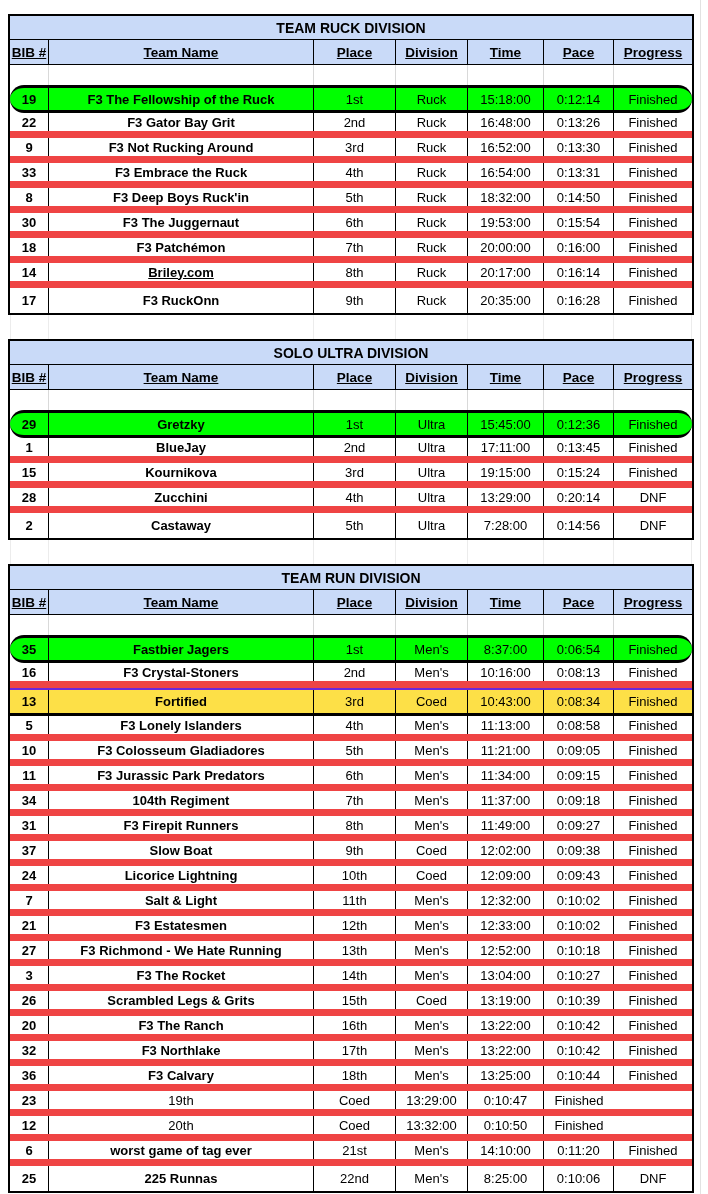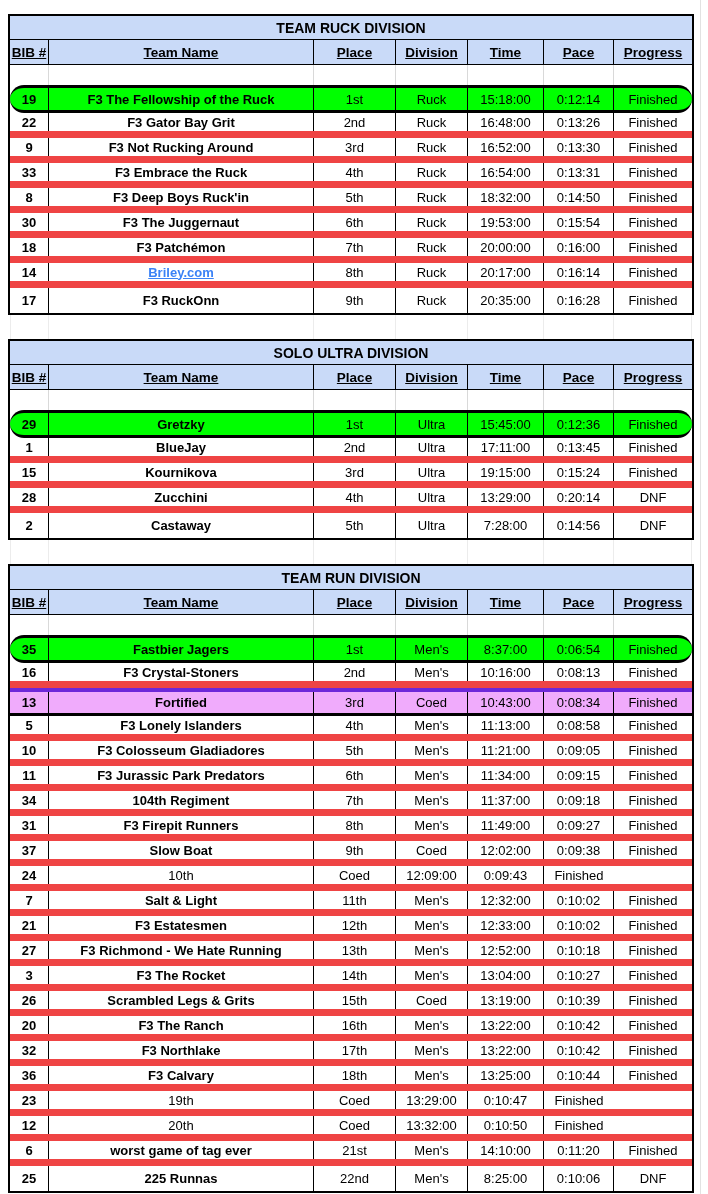--- a/index.html
+++ b/index.html
@@ -57,29 +57,29 @@
   }
   .rows .row:last-child { border-bottom: none; }
   .rows .row.hl-green {
     background: #00ff00;
     height: 28px;
     border-top: 3px solid #000;
     border-bottom: 3px solid #000;
     border-radius: 14px;
   }
   .rows .row.hl-pink {
-    background: #f0abfc;
+    background: #fde047;
     height: 28px;
-    border-top: 4px solid #6d28d9;
+    border-top: 2px solid #6d28d9;
     border-bottom: 3px solid #000;
   }
   .gap { height: 24px; width: 682px; margin-left: 2px; }
   .gap .gcell { border-right: 1px solid #ececec; height: 100%; }
   .gap .gcell:first-child { border-left: 1px solid #ececec; }
-  a.team-link { color: #3b82f6; font-weight: bold; text-decoration: underline; cursor: pointer; }
+  a.team-link { color: #000000; font-weight: bold; text-decoration: underline; cursor: pointer; }
 </style>
 </head>
 <body>
 
 <div class="vgridline"></div>
 
 <div class="sheet">
 
   <section class="division-table">
     <div class="title-row">
@@ -380,20 +380,21 @@
           <div class="cell c-bold">37</div>
           <div class="cell c-bold">Slow Boat</div>
           <div class="cell">9th</div>
           <div class="cell">Coed</div>
           <div class="cell">12:02:00</div>
           <div class="cell">0:09:38</div>
           <div class="cell">Finished</div>
         </div>
         <div class="grid-row row">
           <div class="cell c-bold">24</div>
+          <div class="cell c-bold">Licorice Lightning</div>
           <div class="cell">10th</div>
           <div class="cell">Coed</div>
           <div class="cell">12:09:00</div>
           <div class="cell">0:09:43</div>
           <div class="cell">Finished</div>
         </div>
         <div class="grid-row row">
           <div class="cell c-bold">7</div>
           <div class="cell c-bold">Salt &amp; Light</div>
           <div class="cell">11th</div>

